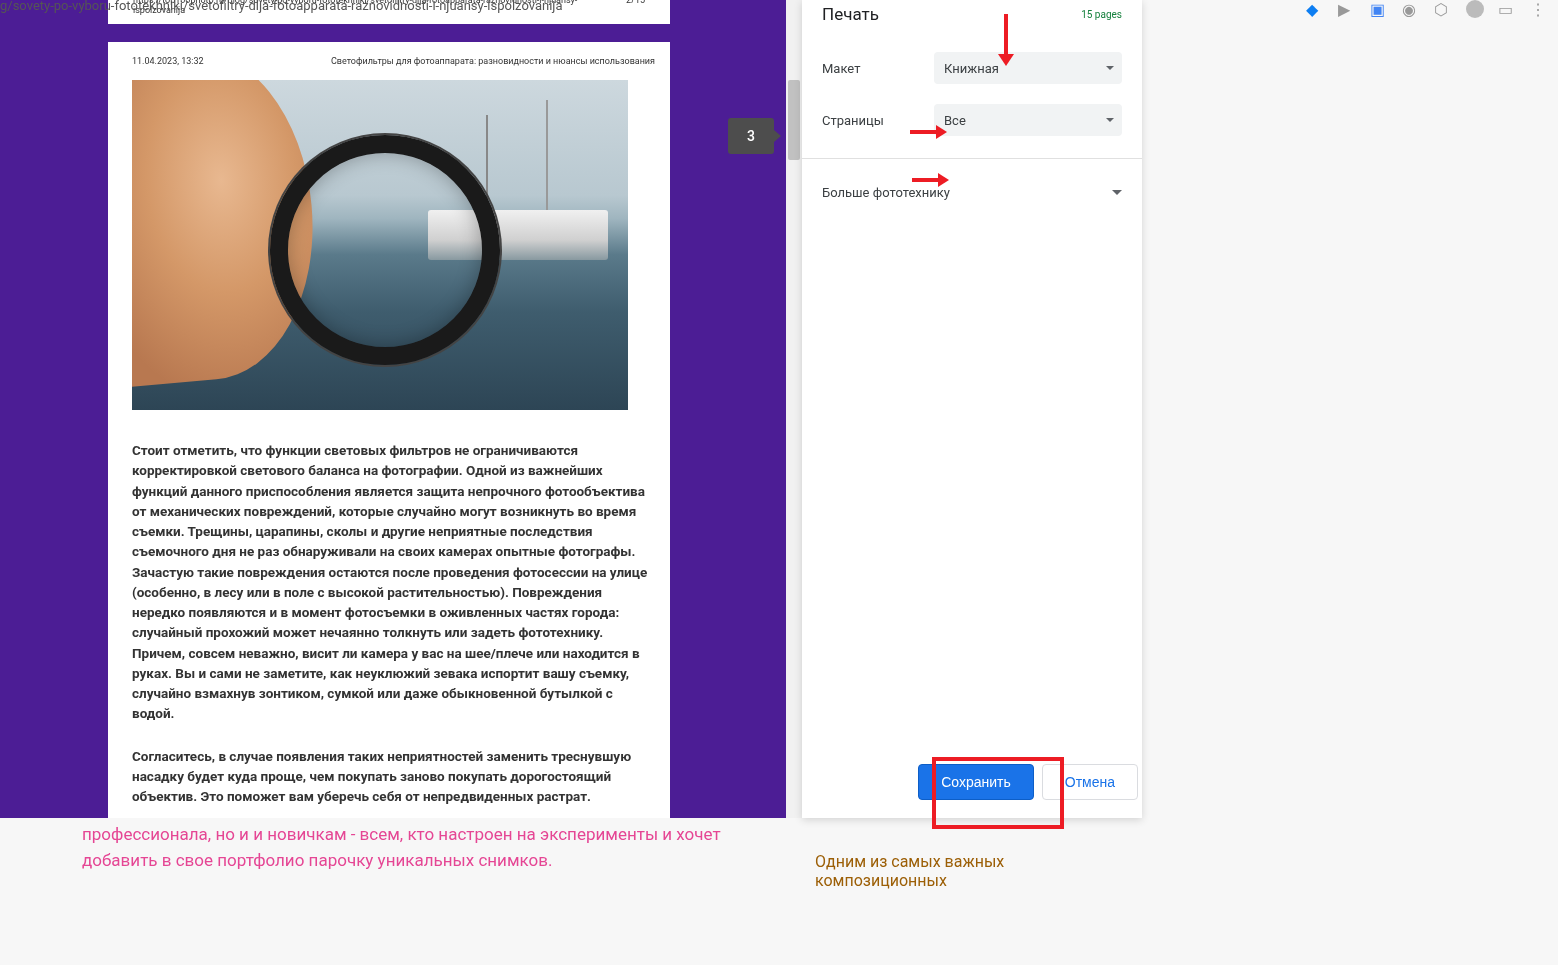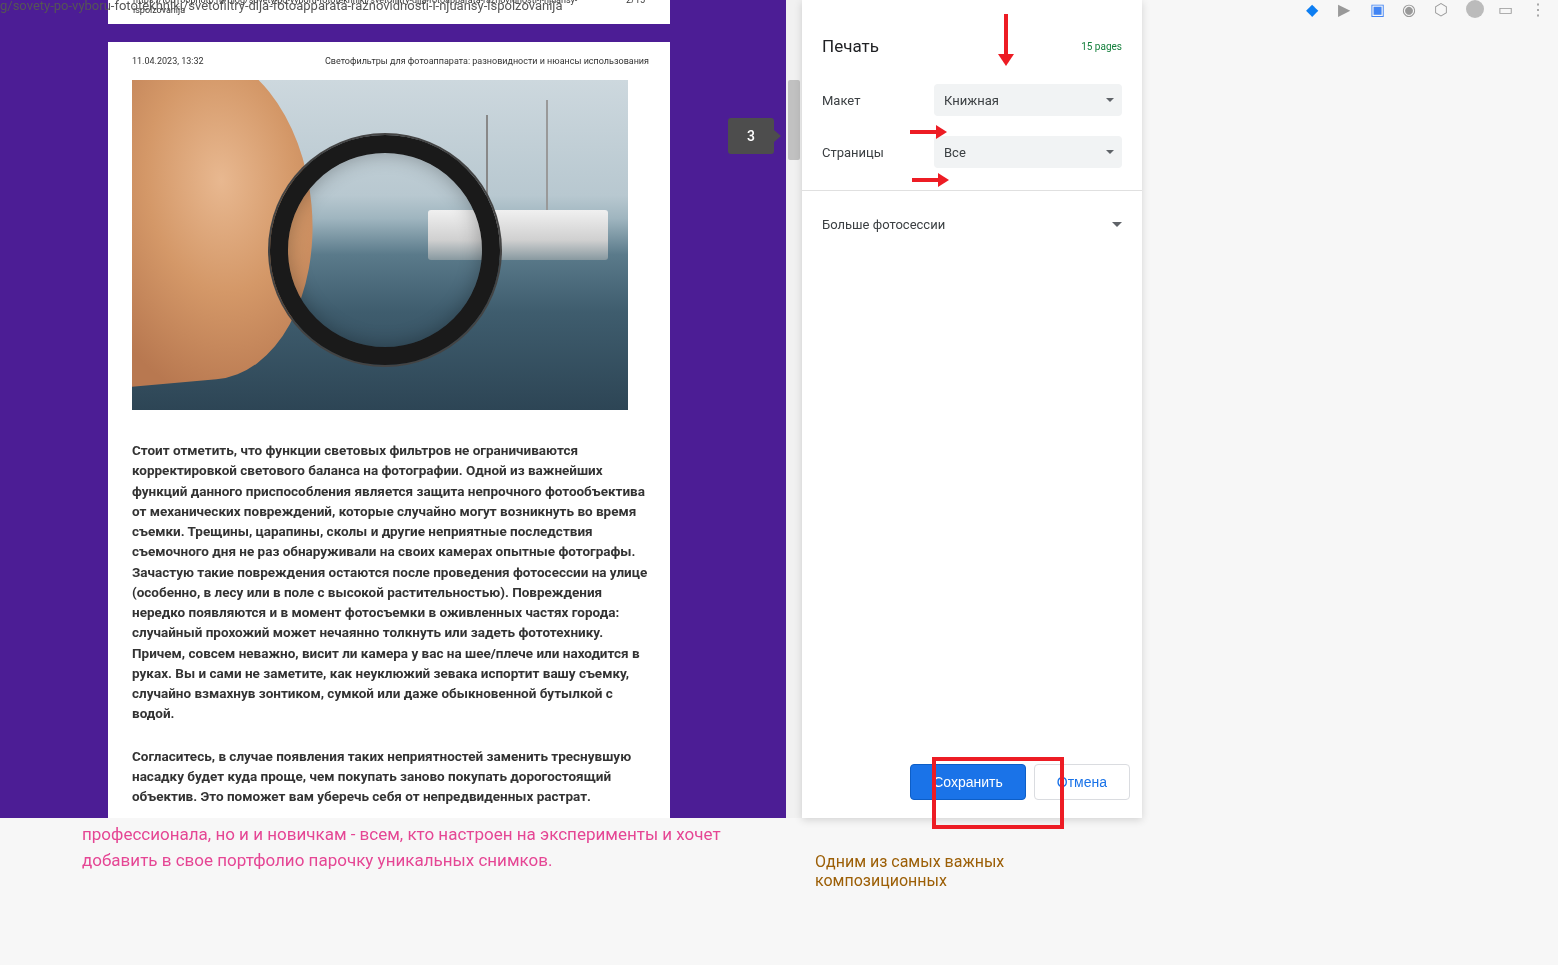--- a/index.html
+++ b/index.html
@@ -90,21 +90,21 @@
       margin-top: 6px;
     }
     
     
     .page3 {
       position: absolute;
       top: 42px;
       left: 108px;
       width: 562px;
       background: #fff;
-      padding: 14px 21px 30px 24px;
+      padding: 14px 15px 30px 24px;
     }
     .page3-header {
       display: flex;
       justify-content: space-between;
       font-size: 9px;
       color: #333;
       margin-bottom: 14px;
     }
     .page3-image {
       width: 496px;
@@ -210,21 +210,21 @@
       height: 818px;
       background: #fff;
       box-shadow: 0 2px 8px rgba(0,0,0,0.15);
       display: flex;
       flex-direction: column;
     }
     .panel-header {
       display: flex;
       justify-content: space-between;
       align-items: center;
-      padding: 36px 20px 18px 20px;
+      padding: 4px 20px 18px 20px;
     }
     .panel-title {
       font-size: 17px;
       color: #202124;
     }
     .page-count {
       font-size: 10px;
       color: #15803d;
     }
     .setting-row {
@@ -285,21 +285,21 @@
     .expand-icon {
       border-left: 5px solid transparent;
       border-right: 5px solid transparent;
       border-top: 5px solid #5f6368;
     }
     
     .panel-footer {
       display: flex;
       justify-content: flex-end;
       gap: 8px;
-      padding: 18px 12px;
+      padding: 18px 4px;
       margin-top: auto;
     }
     .btn {
       height: 36px;
       padding: 0 22px;
       border-radius: 4px;
       font-size: 14px;
       cursor: pointer;
       border: none;
       display: flex;
@@ -417,21 +417,21 @@
     <div class="setting-label">Страницы</div>
     <div class="dropdown">
       <span>Все</span>
       <span class="dropdown-caret"></span>
     </div>
   </div>
 
   <div class="divider"></div>
 
   <div class="more-settings">
-    <span>Больше фотосессии</span>
+    <span>Больше фототехнику</span>
     <span class="expand-icon"></span>
   </div>
 
   <div class="panel-footer">
     <button class="btn btn-primary">Сохранить</button>
     <button class="btn btn-secondary">Отмена</button>
   </div>
 </div>
 
 <div class="arrow-down-line" style="left:1004px; top:14px; height:42px;"></div>

